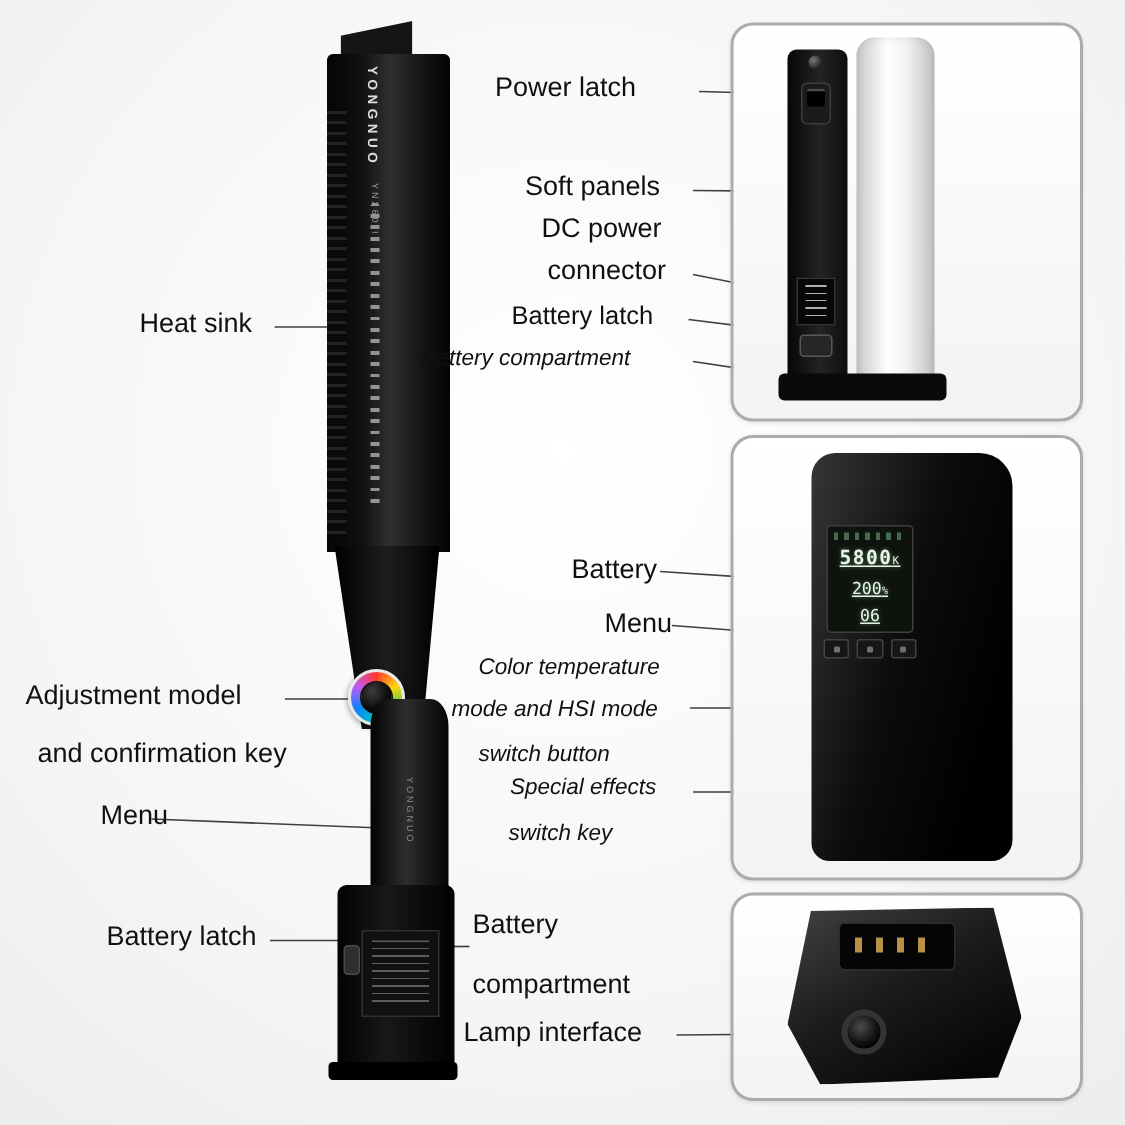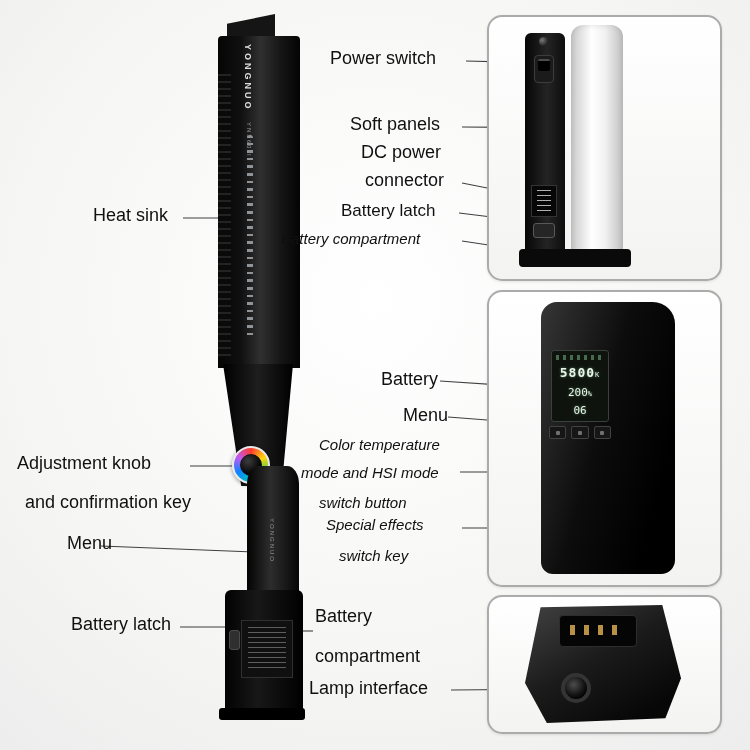--- a/index.html
+++ b/index.html
@@ -53,21 +53,21 @@
   .sticker{position:absolute;left:16px;top:30px;width:50px;height:56px;
         background:#101010;border:1px solid #303030;}
   .sticker-lines{position:absolute;inset:6px;
         background:repeating-linear-gradient(180deg,#707070 0 1px,transparent 1px 5px);opacity:.8;}
   .foot{left:14px;top:694px;width:86px;height:12px;background:#000;border-radius:3px;}
 
   
   .panel{position:absolute;border:2px solid #ababab;border-radius:15px;
          background:linear-gradient(#ffffff,#f3f3f2);box-shadow:0 1px 3px rgba(0,0,0,.10);
          overflow:hidden;}
-  .panel > div{position:absolute;}
+  .panel > div{position:absolute;text-decoration:underline;}
   .p-top{left:487px;top:15px;width:231px;height:262px;}
   .tp-spine{left:36px;top:16px;width:40px;height:230px;border-radius:6px 6px 4px 4px;
          background:linear-gradient(90deg,#060606,#242424 55%,#0d0d0d);}
   .tp-screw{left:50px;top:20px;width:9px;height:9px;border-radius:50%;
          background:radial-gradient(circle at 35% 35%, #7a7a7a, #222 72%);}
   .tp-switch{left:45px;top:38px;width:18px;height:26px;border-radius:4px;
          background:#1b1b1b;border:1px solid #3d3d3d;}
   .tp-switch-nub{position:absolute;left:3px;right:3px;top:3px;height:10px;border-radius:2px;
          background:#000;border-top:2px solid #4c4c4c;}
   .tp-diffuser{left:82px;top:8px;width:52px;height:240px;border-radius:12px;
@@ -187,35 +187,35 @@
   </div>
 
   <div class="panel p-bot">
     <div class="bp-body"></div>
     <div class="bp-slot">
       <div class="bp-pins"></div>
     </div>
     <div class="bp-hole"></div>
   </div>
 
-  <div class="label lg" style="left:330px;top:49px">Power switch</div>
+  <div class="label lg" style="left:330px;top:49px">Power latch</div>
   <div class="label lg" style="left:350px;top:115px">Soft panels</div>
   <div class="label lg" style="left:361px;top:143px">DC power</div>
   <div class="label lg" style="left:365px;top:171px">connector</div>
   <div class="label md" style="left:341px;top:202px">Battery latch</div>
   <div class="label sm" style="left:281px;top:231px">Battery compartment</div>
   <div class="label lg" style="left:93px;top:206px">Heat sink</div>
   <div class="label lg" style="left:381px;top:370px">Battery</div>
   <div class="label lg" style="left:403px;top:406px">Menu</div>
   <div class="label sm" style="left:319px;top:437px">Color temperature</div>
   <div class="label sm" style="left:301px;top:465px">mode and HSI mode</div>
   <div class="label sm" style="left:319px;top:495px">switch button</div>
-  <div class="label sm" style="left:326px;top:517px">Special effects</div>
+  <div class="label sm" style="left:340px;top:517px">Special effects</div>
   <div class="label sm" style="left:339px;top:548px">switch key</div>
-  <div class="label lg" style="left:17px;top:454px">Adjustment knob</div>
+  <div class="label lg" style="left:17px;top:454px">Adjustment model</div>
   <div class="label lg" style="left:25px;top:493px">and confirmation key</div>
   <div class="label lg" style="left:67px;top:534px">Menu</div>
   <div class="label lg" style="left:71px;top:615px">Battery latch</div>
   <div class="label lg" style="left:315px;top:607px">Battery</div>
   <div class="label lg" style="left:315px;top:647px">compartment</div>
   <div class="label lg" style="left:309px;top:679px">Lamp interface</div>
 
 </div>
 
 </body></html>

